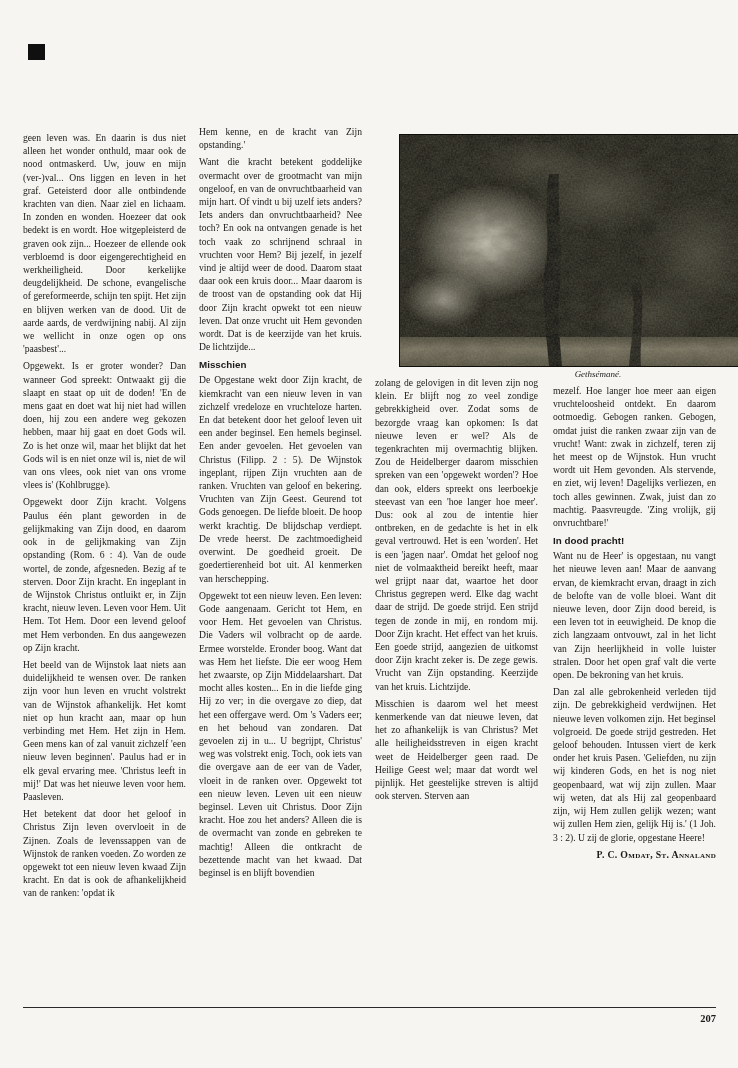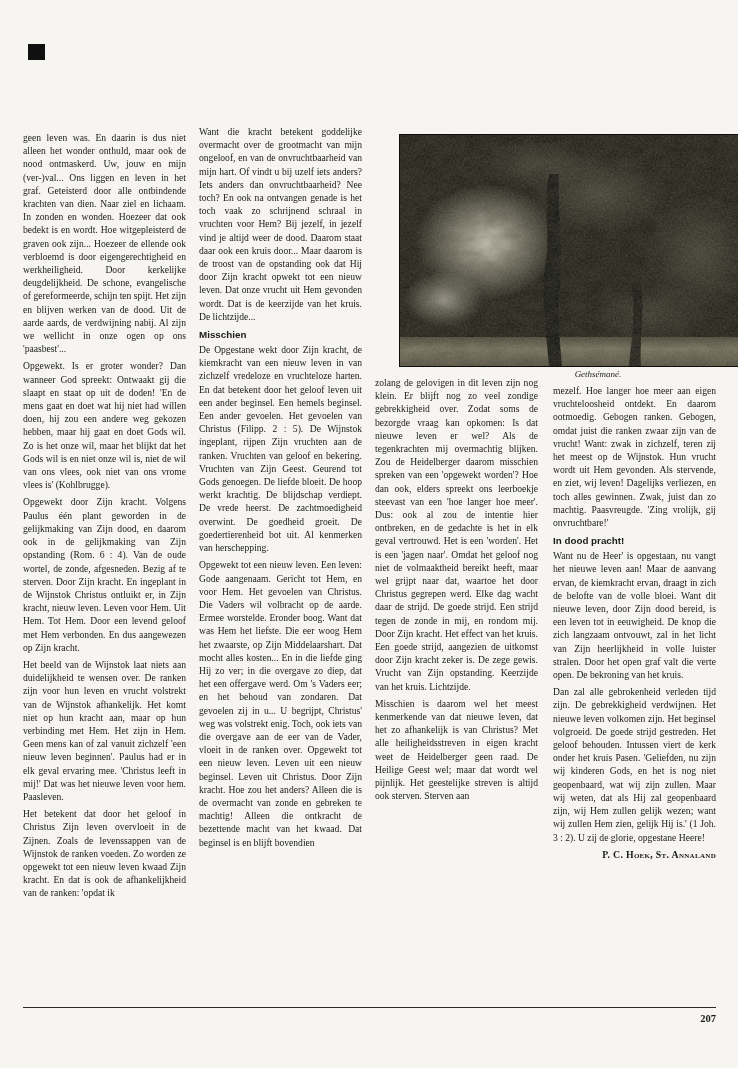--- a/index.html
+++ b/index.html
@@ -84,35 +84,36 @@
 
   <section class="col" id="col1">
     <p>geen leven was. En daarin is dus niet alleen het wonder onthuld, maar ook de nood ontmaskerd. Uw, jouw en mijn (ver-)val... Ons liggen en leven in het graf. Geteisterd door alle ontbindende krachten van dien. Naar ziel en lichaam. In zonden en wonden. Hoezeer dat ook bedekt is en wordt. Hoe witgepleisterd de graven ook zijn... Hoezeer de ellende ook verbloemd is door eigengerechtigheid en werkheiligheid. Door kerkelijke deugdelijkheid. De schone, evangelische of gereformeerde, schijn ten spijt. Het zijn en blijven werken van de dood. Uit de aarde aards, de verdwijning nabij. Al zijn we wellicht in onze ogen op ons 'paasbest'...</p>
     <p>Opgewekt. Is er groter wonder? Dan wanneer God spreekt: Ontwaakt gij die slaapt en staat op uit de doden! 'En de mens gaat en doet wat hij niet had willen doen, hij zou een andere weg gekozen hebben, maar hij gaat en doet Gods wil. Zo is het onze wil, maar het blijkt dat het Gods wil is en niet onze wil is, niet de wil van ons vlees, ook niet van ons vrome vlees is' (Kohlbrugge).</p>
     <p>Opgewekt door Zijn kracht. Volgens Paulus één plant geworden in de gelijkmaking van Zijn dood, en daarom ook in de gelijkmaking van Zijn opstanding (Rom. 6 : 4). Van de oude wortel, de zonde, afgesneden. Bezig af te sterven. Door Zijn kracht. En ingeplant in de Wijnstok Christus ontluikt er, in Zijn kracht, nieuw leven. Leven voor Hem. Uit Hem. Tot Hem. Door een levend geloof met Hem verbonden. En dus aangewezen op Zijn kracht.</p>
     <p>Het beeld van de Wijnstok laat niets aan duidelijkheid te wensen over. De ranken zijn voor hun leven en vrucht volstrekt van de Wijnstok afhankelijk. Het komt niet op hun kracht aan, maar op hun verbinding met Hem. Het zijn in Hem. Geen mens kan of zal vanuit zichzelf 'een nieuw leven beginnen'. Paulus had er in elk geval ervaring mee. 'Christus leeft in mij!' Dat was het nieuwe leven voor hem. Paasleven.</p>
     <p>Het betekent dat door het geloof in Christus Zijn leven overvloeit in de Zijnen. Zoals de levenssappen van de Wijnstok de ranken voeden. Zo worden ze opgewekt tot een nieuw leven kwaad Zijn kracht. En dat is ook de afhankelijkheid van de ranken: 'opdat ik</p>
   </section>
 
   <section class="col" id="col2">
+    <p>Hem kenne, en de kracht van Zijn opstanding.'</p>
     <p>Want die kracht betekent goddelijke overmacht over de grootmacht van mijn ongeloof, en van de onvruchtbaarheid van mijn hart. Of vindt u bij uzelf iets anders? Iets anders dan onvruchtbaarheid? Nee toch? En ook na ontvangen genade is het toch vaak zo schrijnend schraal in vruchten voor Hem? Bij jezelf, in jezelf vind je altijd weer de dood. Daarom staat daar ook een kruis door... Maar daarom is de troost van de opstanding ook dat Hij door Zijn kracht opwekt tot een nieuw leven. Dat onze vrucht uit Hem gevonden wordt. Dat is de keerzijde van het kruis. De lichtzijde...</p>
     <h3>Misschien</h3>
     <p>De Opgestane wekt door Zijn kracht, de kiemkracht van een nieuw leven in van zichzelf vredeloze en vruchteloze harten. En dat betekent door het geloof leven uit een ander beginsel. Een hemels beginsel. Een ander gevoelen. Het gevoelen van Christus (Filipp. 2 : 5). De Wijnstok ingeplant, rijpen Zijn vruchten aan de ranken. Vruchten van geloof en bekering. Vruchten van Zijn Geest. Geurend tot Gods genoegen. De liefde bloeit. De hoop werkt krachtig. De blijdschap verdiept. De vrede heerst. De zachtmoedigheid overwint. De goedheid groeit. De goedertierenheid bot uit. Al kenmerken van herschepping.</p>
     <p>Opgewekt tot een nieuw leven. Een leven: Gode aangenaam. Gericht tot Hem, en voor Hem. Het gevoelen van Christus. Die Vaders wil volbracht op de aarde. Ermee worstelde. Eronder boog. Want dat was Hem het liefste. Die eer woog Hem het zwaarste, op Zijn Middelaarshart. Dat mocht alles kosten... En in die liefde ging Hij zo ver; in die overgave zo diep, dat het een offergave werd. Om 's Vaders eer; en het behoud van zondaren. Dat gevoelen zij in u... U begrijpt, Christus' weg was volstrekt enig. Toch, ook iets van die overgave aan de eer van de Vader, vloeit in de ranken over. Opgewekt tot een nieuw leven. Leven uit een nieuw beginsel. Leven uit Christus. Door Zijn kracht. Hoe zou het anders? Alleen die is de overmacht van zonde en gebreken te machtig! Alleen die ontkracht de bezettende macht van het kwaad. Dat beginsel is en blijft bovendien</p>
   </section>
 
   <section class="col" id="col3">
     <p>zolang de gelovigen in dit leven zijn nog klein. Er blijft nog zo veel zondige gebrekkigheid over. Zodat soms de bezorgde vraag kan opkomen: Is dat nieuwe leven er wel? Als de tegenkrachten mij overmachtig blijken. Zou de Heidelberger daarom misschien spreken van een 'opgewekt worden'? Hoe dan ook, elders spreekt ons leerboekje steevast van een 'hoe langer hoe meer'. Dus: ook al zou de intentie hier ontbreken, en de gedachte is het in elk geval vertrouwd. Het is een 'worden'. Het is een 'jagen naar'. Omdat het geloof nog niet de volmaaktheid bereikt heeft, maar wel grijpt naar dat, waartoe het door Christus gegrepen werd. Elke dag wacht daar de strijd. De goede strijd. Een strijd tegen de zonde in mij, en rondom mij. Door Zijn kracht. Het effect van het kruis. Een goede strijd, aangezien de uitkomst door Zijn kracht zeker is. De zege gewis. Vrucht van Zijn opstanding. Keerzijde van het kruis. Lichtzijde.</p>
     <p>Misschien is daarom wel het meest kenmerkende van dat nieuwe leven, dat het zo afhankelijk is van Christus? Met alle heiligheidsstreven in eigen kracht weet de Heidelberger geen raad. De Heilige Geest wel; maar dat wordt wel pijnlijk. Het geestelijke streven is altijd ook sterven. Sterven aan</p>
   </section>
 
   <section class="col" id="col4">
     <p>mezelf. Hoe langer hoe meer aan eigen vruchteloosheid ontdekt. En daarom ootmoedig. Gebogen ranken. Gebogen, omdat juist die ranken zwaar zijn van de vrucht! Want: zwak in zichzelf, teren zij het meest op de Wijnstok. Hun vrucht wordt uit Hem gevonden. Als stervende, en ziet, wij leven! Dagelijks verliezen, en toch alles gewinnen. Zwak, juist dan zo machtig. Paasvreugde. 'Zing vrolijk, gij onvruchtbare!'</p>
     <h3>In dood pracht!</h3>
     <p>Want nu de Heer' is opgestaan, nu vangt het nieuwe leven aan! Maar de aanvang ervan, de kiemkracht ervan, draagt in zich de belofte van de volle bloei. Want dit nieuwe leven, door Zijn dood bereid, is een leven tot in eeuwigheid. De knop die zich langzaam ontvouwt, zal in het licht van Zijn heerlijkheid in volle luister stralen. Door het open graf valt die verte open. De bekroning van het kruis.</p>
     <p>Dan zal alle gebrokenheid verleden tijd zijn. De gebrekkigheid verdwijnen. Het nieuwe leven volkomen zijn. Het beginsel volgroeid. De goede strijd gestreden. Het geloof behouden. Intussen viert de kerk onder het kruis Pasen. 'Geliefden, nu zijn wij kinderen Gods, en het is nog niet geopenbaard, wat wij zijn zullen. Maar wij weten, dat als Hij zal geopenbaard zijn, wij Hem zullen gelijk wezen; want wij zullen Hem zien, gelijk Hij is.' (1 Joh. 3 : 2). U zij de glorie, opgestane Heere!</p>
-    <div class="author">P. C. Hoek, St. Annaland</div>
+    <div class="author">P. C. Omdat, St. Annaland</div>
   </section>
 
   <div class="foot-rule"></div>
   <div class="page-num">207</div>
 
 </div>
 
 </body></html>

